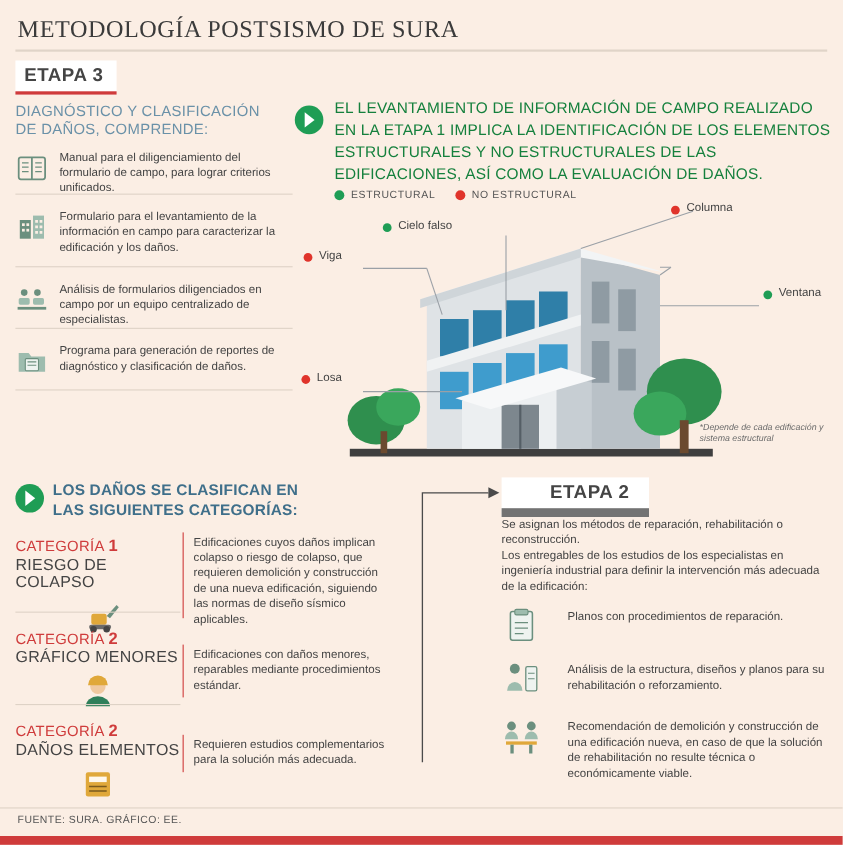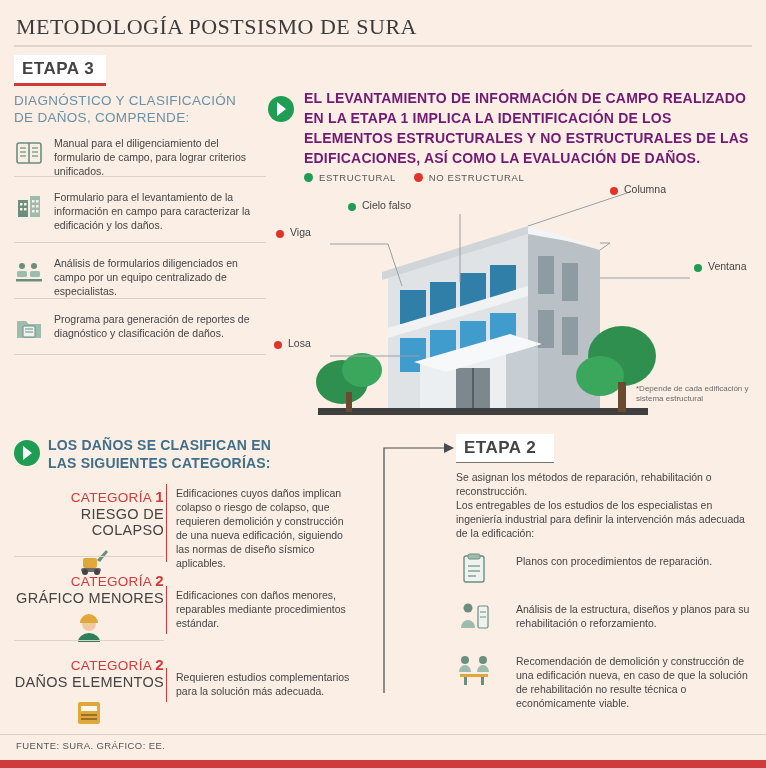--- a/index.html
+++ b/index.html
@@ -47,56 +47,56 @@
   .play{
     position:absolute;width:26px;height:26px;border-radius:50%;
     background:#1f9d55;
   }
   .play:after{
     content:"";position:absolute;left:9px;top:6px;
     border-left:9px solid #fff;border-top:7px solid transparent;border-bottom:7px solid transparent;
   }
   .r-head{
     position:absolute;left:304px;top:88px;width:452px;
-    font-size:14px;line-height:20px;color:#701a75;font-weight:bold;letter-spacing:.2px;
+    font-size:14px;line-height:20px;color:#15803d;font-weight:normal;letter-spacing:.2px;
   }
 
   .legend{position:absolute;left:304px;top:172px;display:flex;gap:18px;align-items:flex-end;}
   .legend .item{display:flex;align-items:center;gap:6px;font-size:9.5px;letter-spacing:.6px;color:#555;}
   .dot{width:9px;height:9px;border-radius:50%;display:inline-block;}
   .dot.g{background:#1f9d55;}
   .dot.r{background:#e0342b;}
 
   
   .illus{position:absolute;left:270px;top:186px;width:490px;height:248px;}
   .callout{position:absolute;font-size:10.5px;color:#444;white-space:nowrap;}
   .cdot{position:absolute;width:8px;height:8px;border-radius:50%;}
   .note{
     position:absolute;left:636px;top:384px;width:120px;
-    font-size:8px;line-height:10px;color:#6b6b6b;
+    font-size:8px;line-height:10px;color:#6b6b6b;font-style:italic;
   }
 
   
   .cat-head{
     position:absolute;left:48px;top:436px;width:230px;
     font-size:14px;line-height:18px;color:#3f6f8a;font-weight:bold;letter-spacing:.2px;
   }
-  .cat{position:absolute;left:14px;width:150px;text-align:right;}
+  .cat{position:absolute;left:14px;width:150px;text-align:left;}
   .cat .k{font-size:13.5px;color:#cf3b3b;letter-spacing:.3px;}
   .cat .k b{color:#cf3b3b;font-size:15px;}
   .cat .n{font-size:14.5px;color:#444;letter-spacing:.3px;margin-top:1px;}
   .cat .icon{margin:6px auto 0;width:40px;height:34px;}
   .catsep{position:absolute;left:14px;width:150px;height:1px;background:#ded2c6;}
   .catbar{position:absolute;width:1px;background:#cf3b3b;}
   .catdesc{position:absolute;font-size:10.5px;line-height:14px;color:#444;width:180px;}
 
   
   .etapa2-badge{
     position:absolute;left:456px;top:434px;width:98px;height:28px;
-    background:#ffffff;border-bottom:1px solid #737373;
+    background:#ffffff;border-bottom:8px solid #737373;padding-left:36px;
   }
   .etapa2-badge span{display:block;padding:4px 0 0 8px;font-size:17px;font-weight:bold;color:#444;letter-spacing:.5px;}
   .e2text{
     position:absolute;left:456px;top:470px;width:290px;
     font-size:10.5px;line-height:14px;color:#444;
   }
   .e2row{position:absolute;left:456px;width:300px;}
   .e2row .ic{position:absolute;left:0;top:0;width:36px;height:36px;}
   .e2row .tx{position:absolute;left:60px;top:2px;width:240px;font-size:10.5px;line-height:14px;color:#444;}
 

